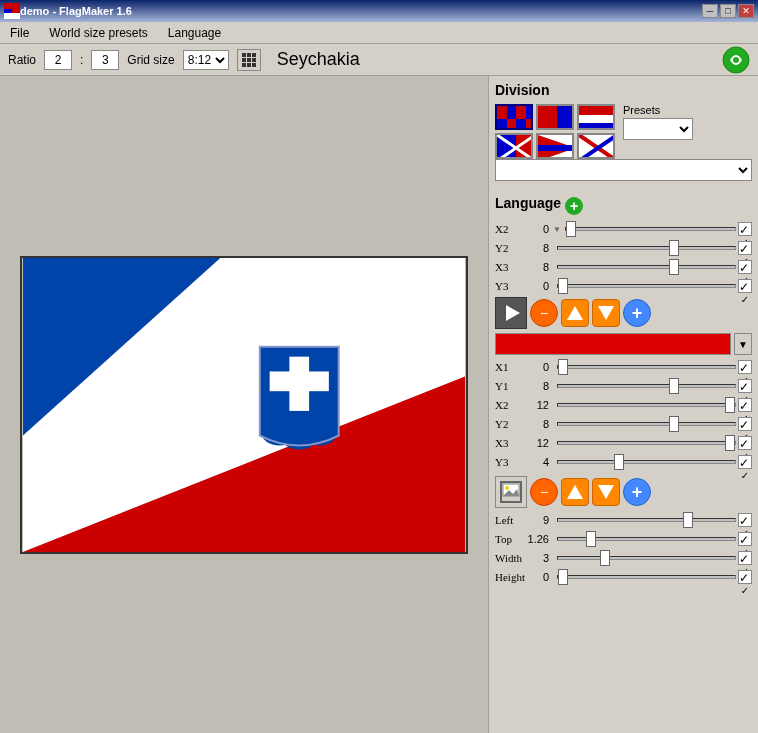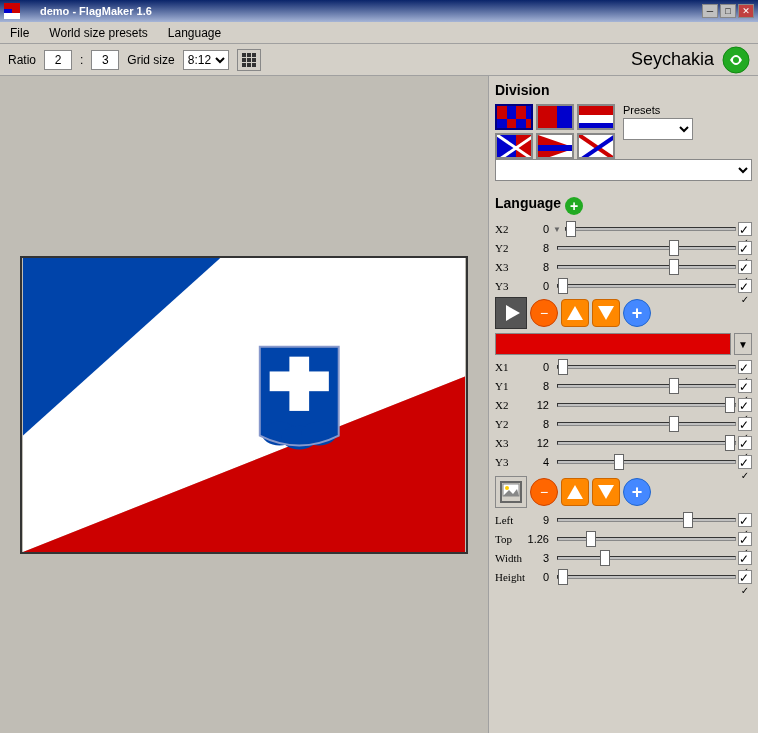--- a/index.html
+++ b/index.html
@@ -19,21 +19,21 @@
       height: 22px;
       display: flex;
       align-items: center;
       justify-content: space-between;
       padding: 0 4px;
       user-select: none;
     }
     .title-bar-left {
       display: flex;
       align-items: center;
-      gap: 20px;
+      gap: 0;
     }
     .title-bar-icon {
       width: 16px;
       height: 16px;
     }
     .title-bar-text {
       font-size: 11px;
       font-weight: bold;
     }
     .title-bar-buttons {
@@ -104,21 +104,20 @@
       display: flex;
       align-items: center;
       justify-content: center;
       cursor: pointer;
     }
     .toolbar-name {
       font-size: 18px;
       font-weight: normal;
       margin-left: 8px;
       flex: 1;
-      text-align: right;
     }
 
     
     .main-container {
       display: flex;
       height: calc(733px - 22px - 22px - 32px);
       background: #f9a8d4;
     }
 
     

